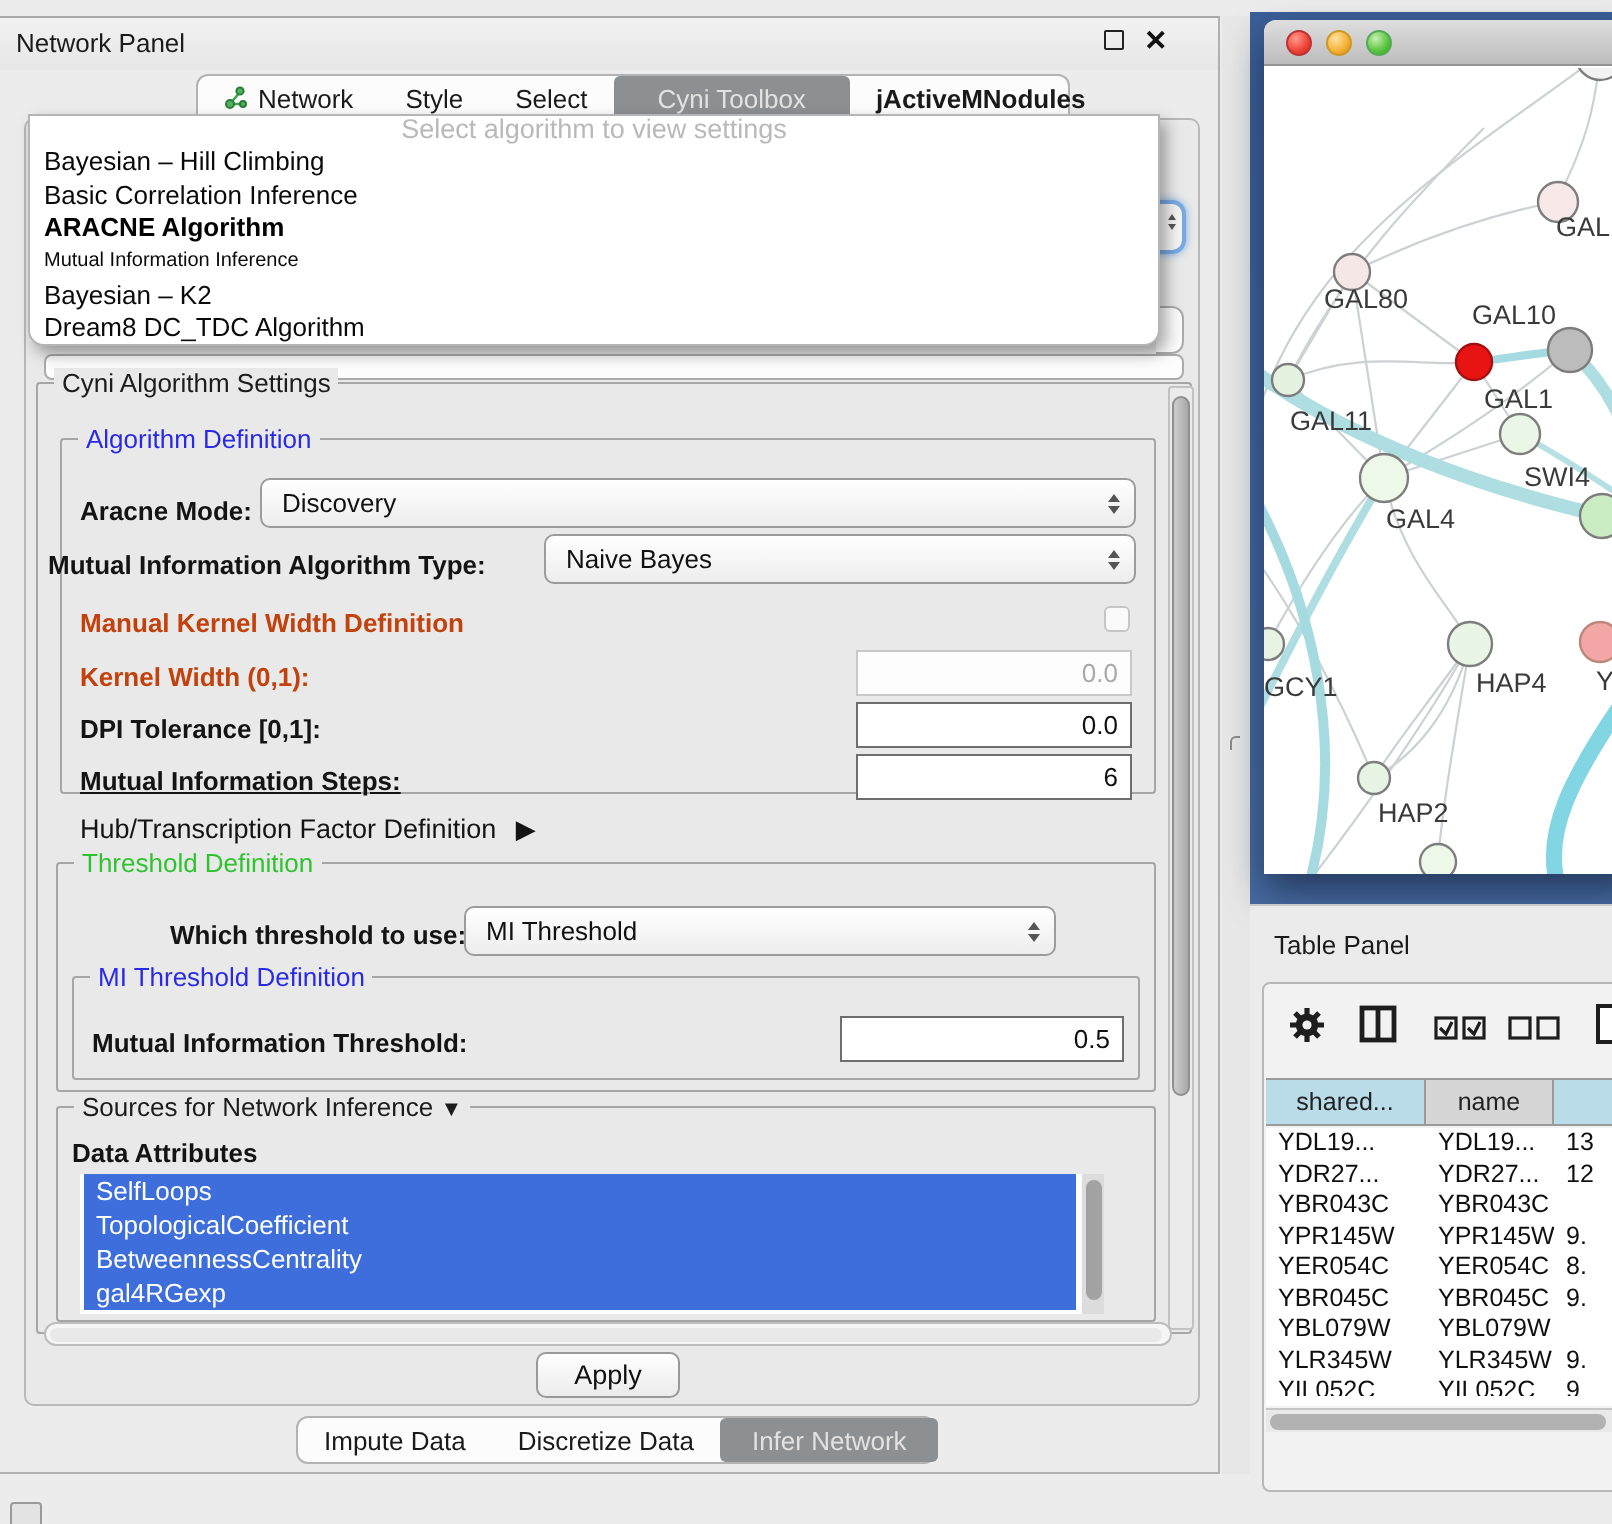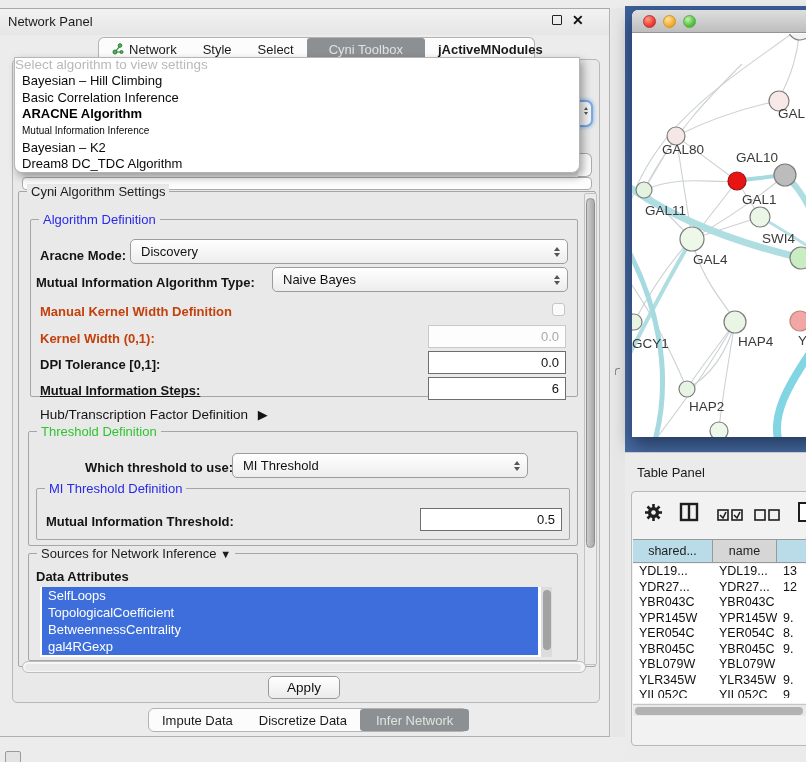--- a/index.html
+++ b/index.html
@@ -100,21 +100,21 @@
 
   <span class="lbl b" style="left:40px;top:239px;">Aracne Mode:</span>
   <div class="combo" style="left:130px;top:230px;width:438px;height:25px;">
     <span>Discovery</span>
     <span class="spin">
         <span class="tri-up"></span>
         <span class="tri-dn"></span>
       </span>
   </div>
 
-  <span class="lbl b" style="left:36px;top:266px;">Mutual Information Algorithm Type:</span>
+  <span class="lbl b" style="left:24px;top:266px;">Mutual Information Algorithm Type:</span>
   <div class="combo" style="left:272px;top:258px;width:296px;height:25px;">
     <span>Naive Bayes</span>
     <span class="spin">
         <span class="tri-up"></span>
         <span class="tri-dn"></span>
       </span>
   </div>
 
   <span class="lbl b dis" style="left:40px;top:295px;">Manual Kernel Width Definition</span>
   <span class="abs" style="left:552px;top:294px;width:13px;height:13px;background:#fafafa;border:1px solid #c6c6c6;border-radius:3px;"></span>
@@ -196,21 +196,21 @@
     <div class="tab">
       <span>Discretize Data</span>
     </div>
     <div class="tab sel" style="padding:0 16px;">
       <span>Infer Network</span>
     </div>
   </div>
 </div>
 
 <div class="abs" style="left:14px;top:57px;width:566px;height:116px;background:#fff;border:1px solid #b5b5b5;border-radius:0 0 8px 8px;box-shadow:3px 4px 8px rgba(0,0,0,0.35);z-index:60;overflow:hidden;">
-  <div style="text-align:left;font-size:13.5px;color:#b9b9b9;height:15px;line-height:14px;">Select algorithm to view settings</div>
+  <div style="text-align:center;font-size:13.5px;color:#b9b9b9;height:15px;line-height:14px;">Select algorithm to view settings</div>
   <div style="font-size:13px;color:#0a0a0a;height:16.7px;line-height:16.7px;padding-left:7px;">Bayesian – Hill Climbing</div>
   <div style="font-size:13px;color:#0a0a0a;height:16.7px;line-height:16.7px;padding-left:7px;">Basic Correlation Inference</div>
   <div style="font-size:13px;font-weight:bold;color:#000;height:16.7px;line-height:16.7px;padding-left:7px;">ARACNE Algorithm</div>
   <div style="font-size:10px;color:#0a0a0a;height:16.7px;line-height:16.7px;padding-left:7px;">Mutual Information Inference</div>
   <div style="font-size:13px;color:#0a0a0a;height:16.7px;line-height:16.7px;padding-left:7px;">Bayesian – K2</div>
   <div style="font-size:13px;color:#0a0a0a;height:16.7px;line-height:16.7px;padding-left:7px;">Dream8 DC_TDC Algorithm</div>
 </div>
 
 <div class="abs" style="left:5px;top:751px;width:16px;height:14px;background:#e3e3e3;border:1px solid #9a9a9a;border-radius:2px;"></div>
 

